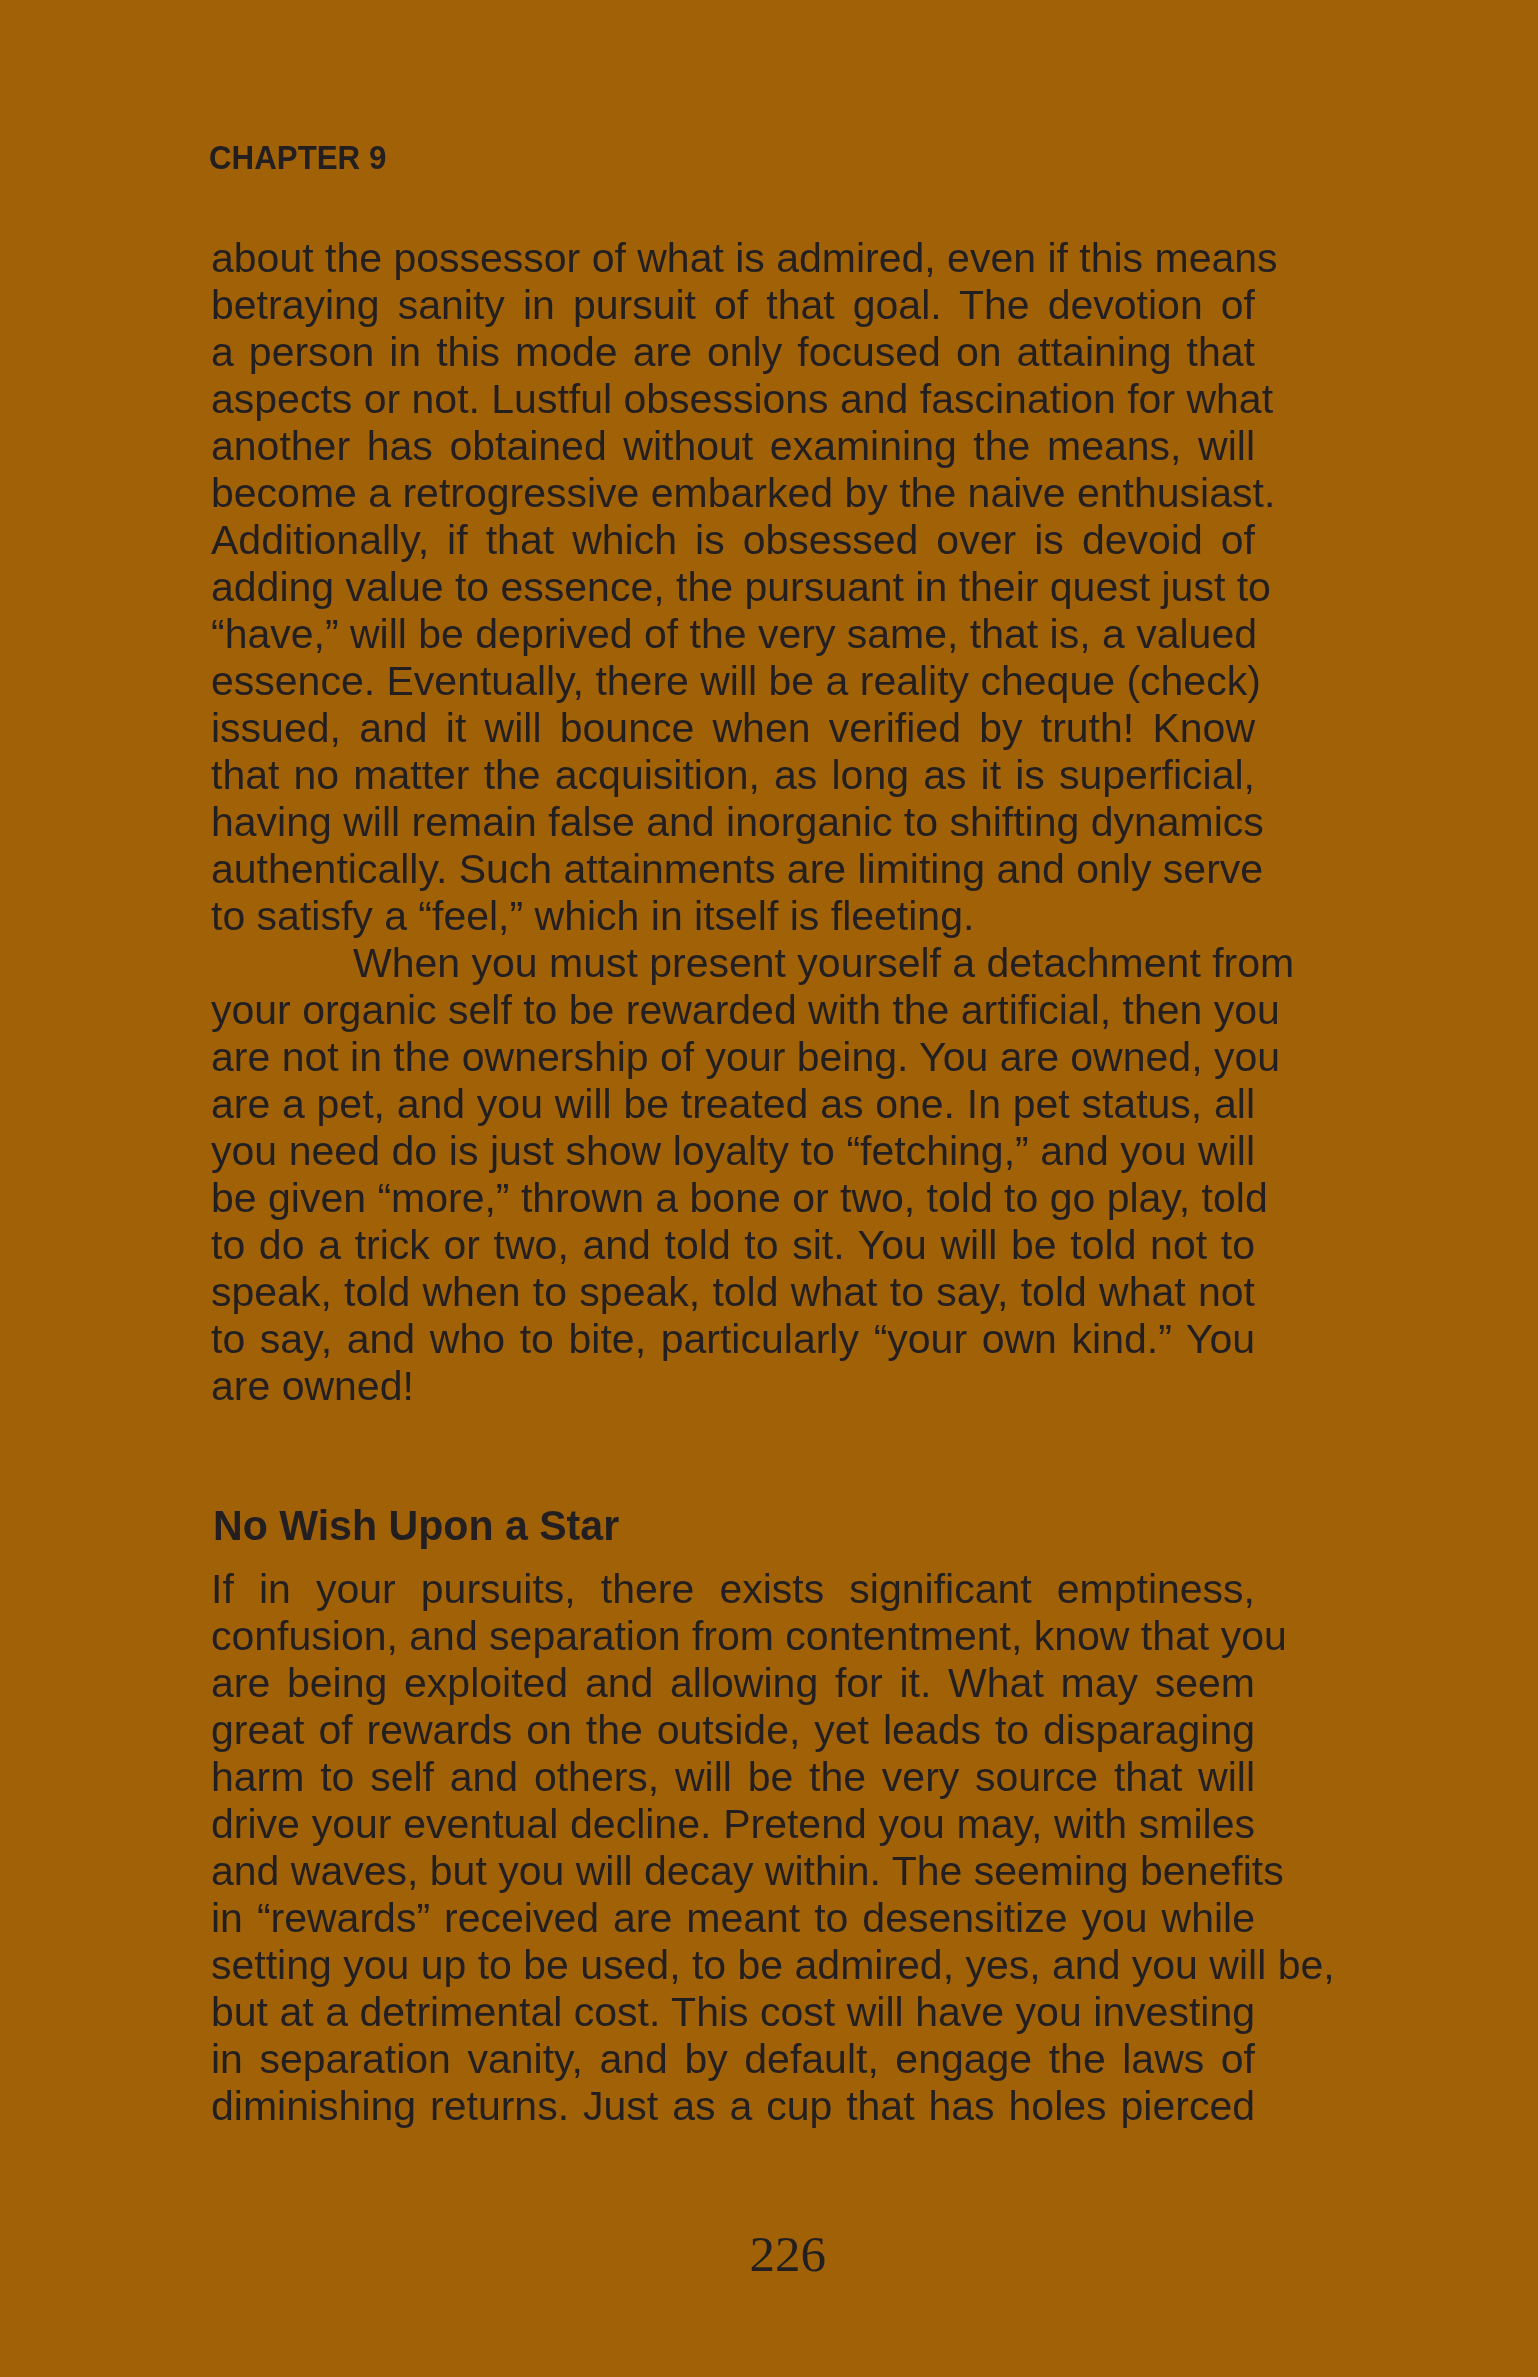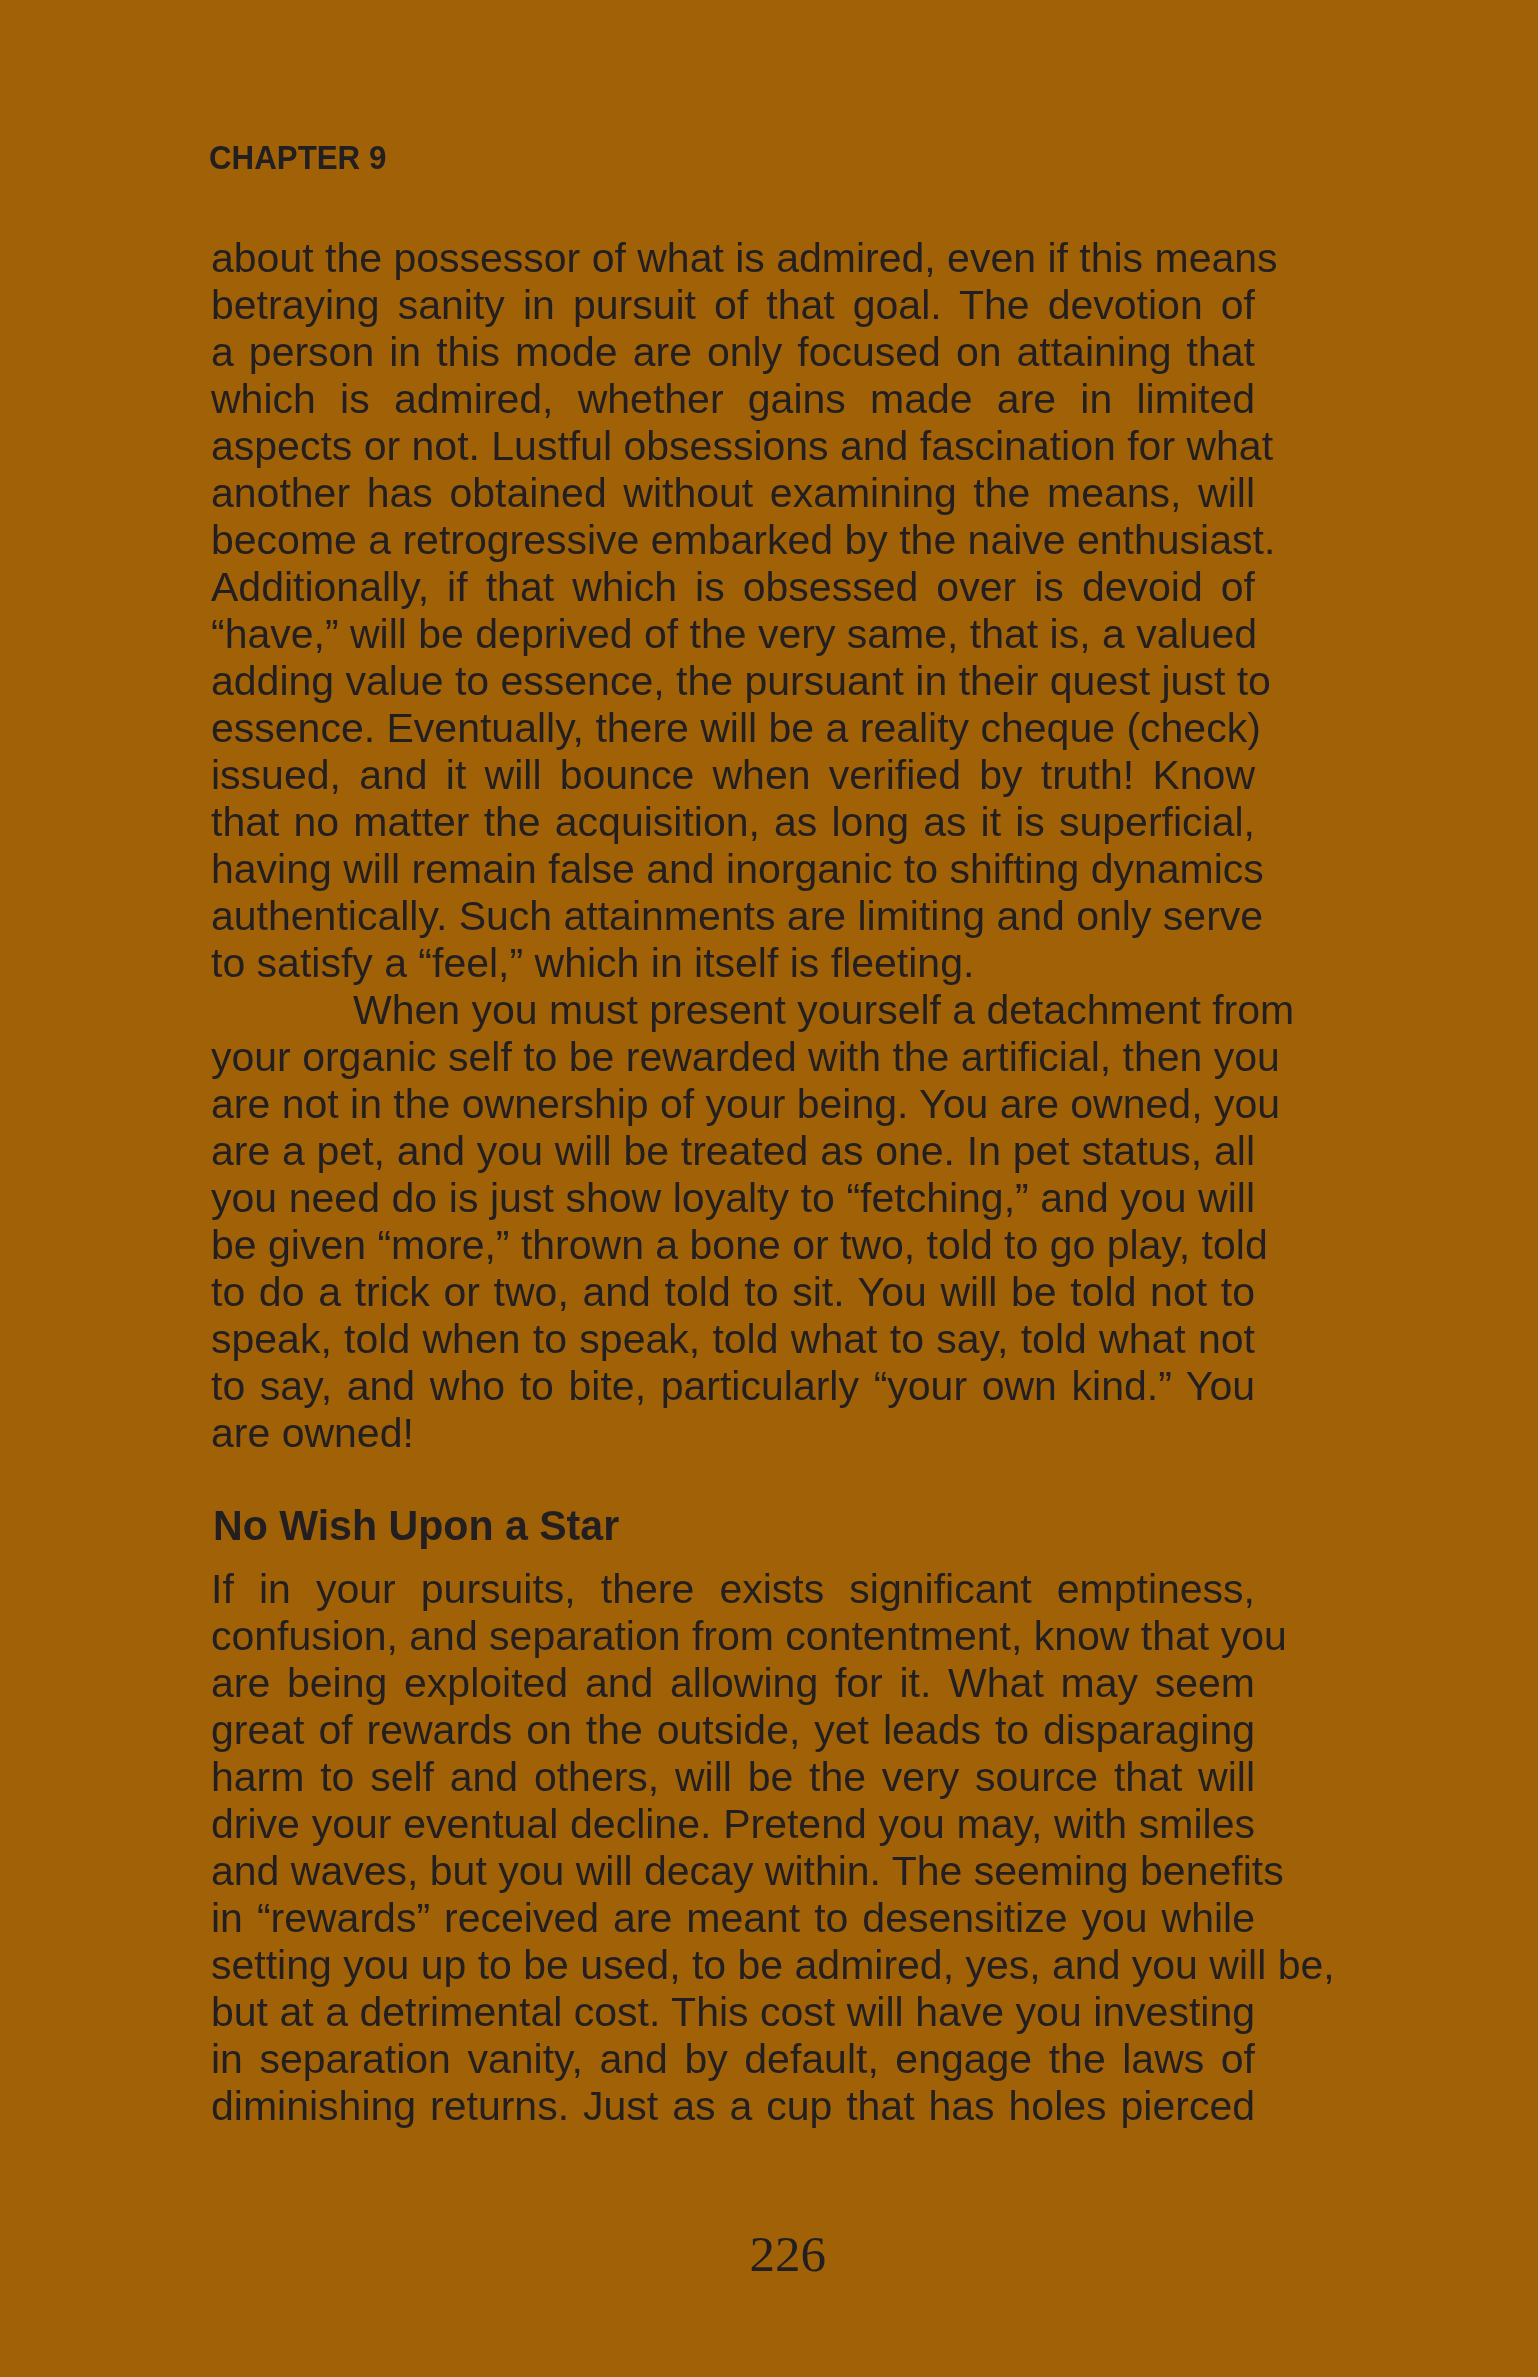--- a/index.html
+++ b/index.html
@@ -36,27 +36,26 @@
 <body>
 
 <div class="page">
   <div class="running-head">CHAPTER 9</div>
 
   <div class="text-block" style="top:235px;">
     <div id="para-0">
         <div class="line">about the possessor of what is admired, even if this means</div>
         <div class="line">betraying sanity in pursuit of that goal. The devotion of</div>
         <div class="line">a person in this mode are only focused on attaining that</div>
-        <div class="line">which is admired, whether gains made are in limited</div>
         <div class="line">aspects or not. Lustful obsessions and fascination for what</div>
         <div class="line">another has obtained without examining the means, will</div>
         <div class="line">become a retrogressive embarked by the naive enthusiast.</div>
         <div class="line">Additionally, if that which is obsessed over is devoid of</div>
+        <div class="line">adding value to essence, the pursuant in their quest just to</div>
         <div class="line">“have,” will be deprived of the very same, that is, a valued</div>
-        <div class="line">adding value to essence, the pursuant in their quest just to</div>
         <div class="line">essence. Eventually, there will be a reality cheque (check)</div>
         <div class="line">issued, and it will bounce when verified by truth! Know</div>
         <div class="line">that no matter the acquisition, as long as it is superficial,</div>
         <div class="line">having will remain false and inorganic to shifting dynamics</div>
         <div class="line">authentically. Such attainments are limiting and only serve</div>
         <div class="line last">to satisfy a “feel,” which in itself is fleeting.</div>
       </div>
     <div id="para-1">
         <div class="line indent">When you must present yourself a detachment from</div>
         <div class="line">your organic self to be rewarded with the artificial, then you</div>

